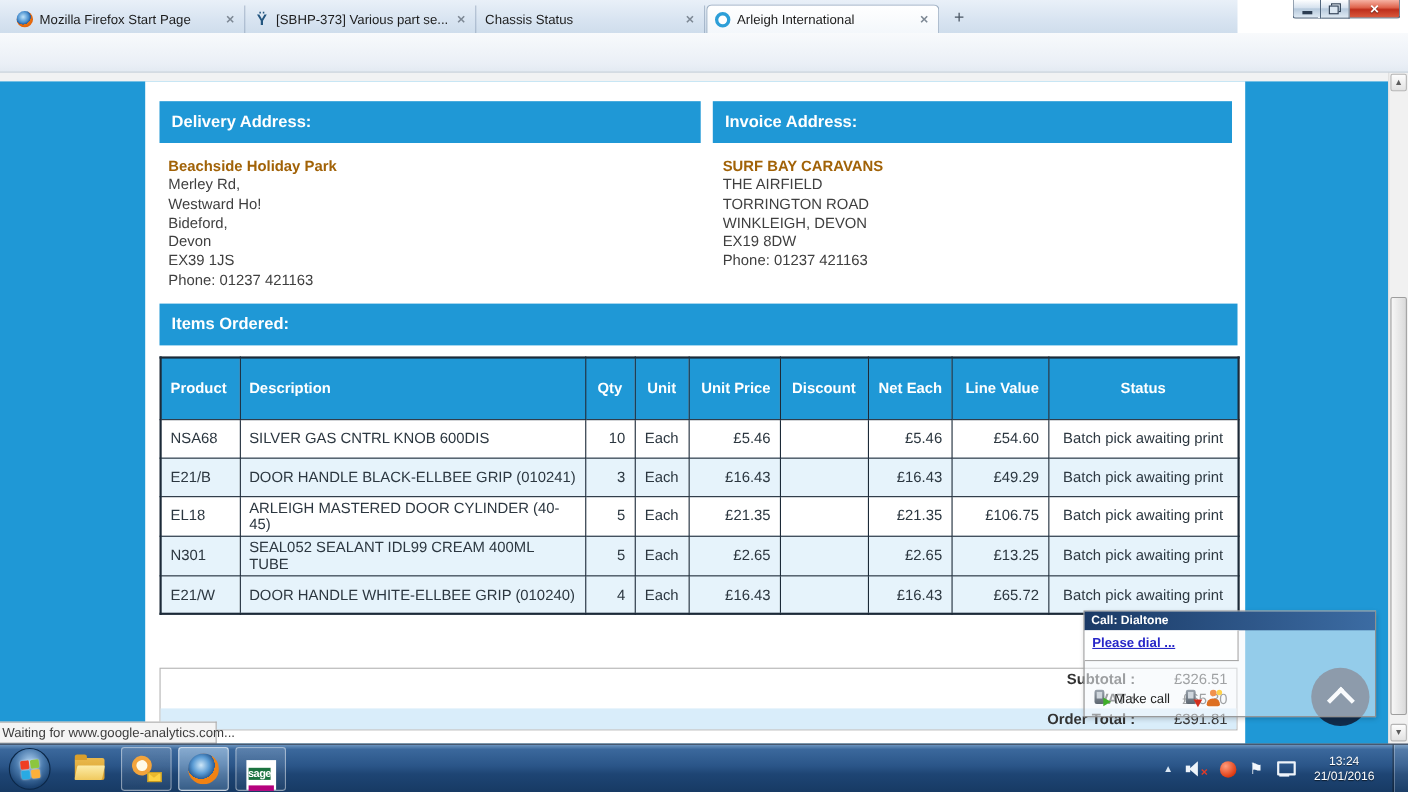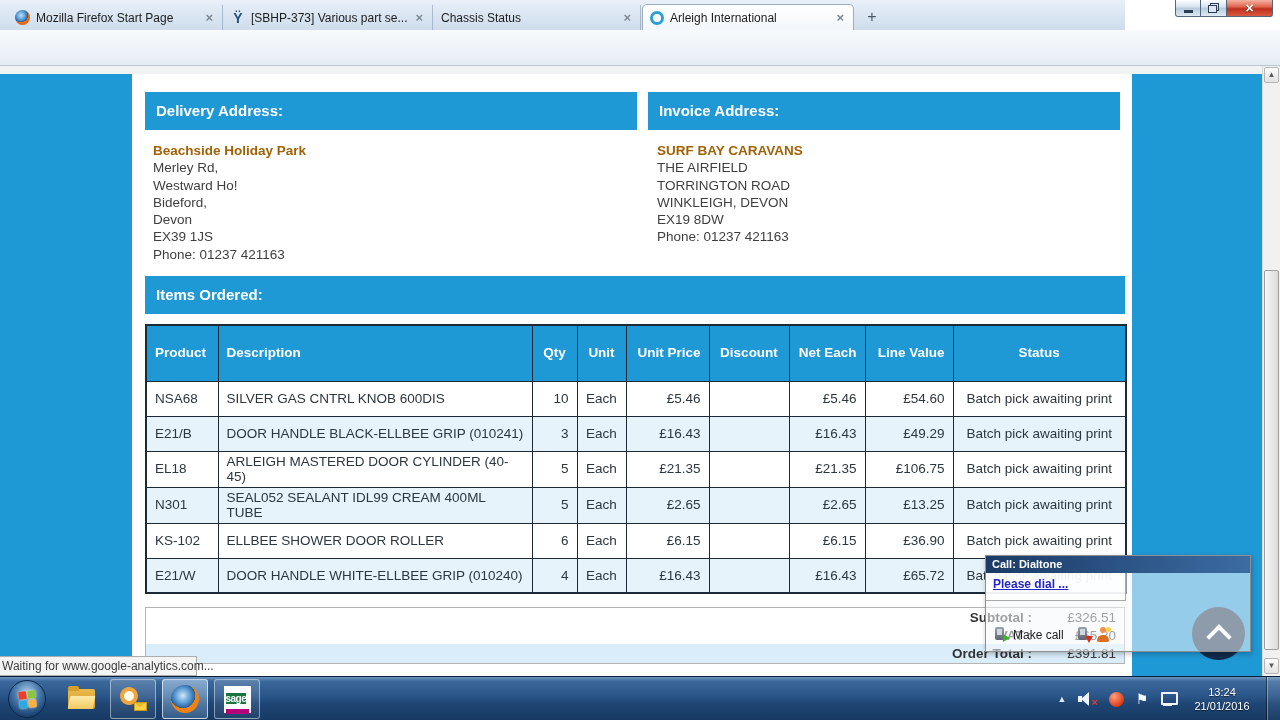--- a/index.html
+++ b/index.html
@@ -359,31 +359,20 @@
       <td class="al">N301</td>
       <td class="al">SEAL052 SEALANT IDL99 CREAM 400ML TUBE</td>
       <td class="ar">5</td>
       <td class="ac">Each</td>
       <td class="ar">£2.65</td>
       <td class="ac"></td>
       <td class="ar">£2.65</td>
       <td class="ar">£13.25</td>
       <td class="ac">Batch pick awaiting print</td>
     </tr>
-    <tr class="odd">
-      <td class="al">KS-102</td>
-      <td class="al">ELLBEE SHOWER DOOR ROLLER</td>
-      <td class="ar">6</td>
-      <td class="ac">Each</td>
-      <td class="ar">£6.15</td>
-      <td class="ac"></td>
-      <td class="ar">£6.15</td>
-      <td class="ar">£36.90</td>
-      <td class="ac">Batch pick awaiting print</td>
-    </tr>
     <tr class="even">
       <td class="al">E21/W</td>
       <td class="al">DOOR HANDLE WHITE-ELLBEE GRIP (010240)</td>
       <td class="ar">4</td>
       <td class="ac">Each</td>
       <td class="ar">£16.43</td>
       <td class="ac"></td>
       <td class="ar">£16.43</td>
       <td class="ar">£65.72</td>
       <td class="ac">Batch pick awaiting print</td>
@@ -453,21 +442,21 @@
   </div>
   <div class="tb-btn tb-open" style="left:110px;">
     <span class="ico-outlook">
         <span class="ol-o"></span>
         <span class="ol-env"></span>
       </span>
   </div>
   <div class="tb-btn tb-open tb-active" style="left:162px;">
     <span class="ico-ff"></span>
   </div>
-  <div class="tb-btn tb-open" style="left:214px;">
+  <div class="tb-btn tb-open" style="left:214px;align-items:flex-end;">
     <span class="ico-sage">
       <span class="sage-g">sage</span>
       <span class="sage-m" style="display:block;"></span>
     </span>
   </div>
 
   <div class="tray-ico tr-arrow">▲</div>
   <div class="tray-ico tr-spk">
     <span class="spk">
         <b>×</b>

